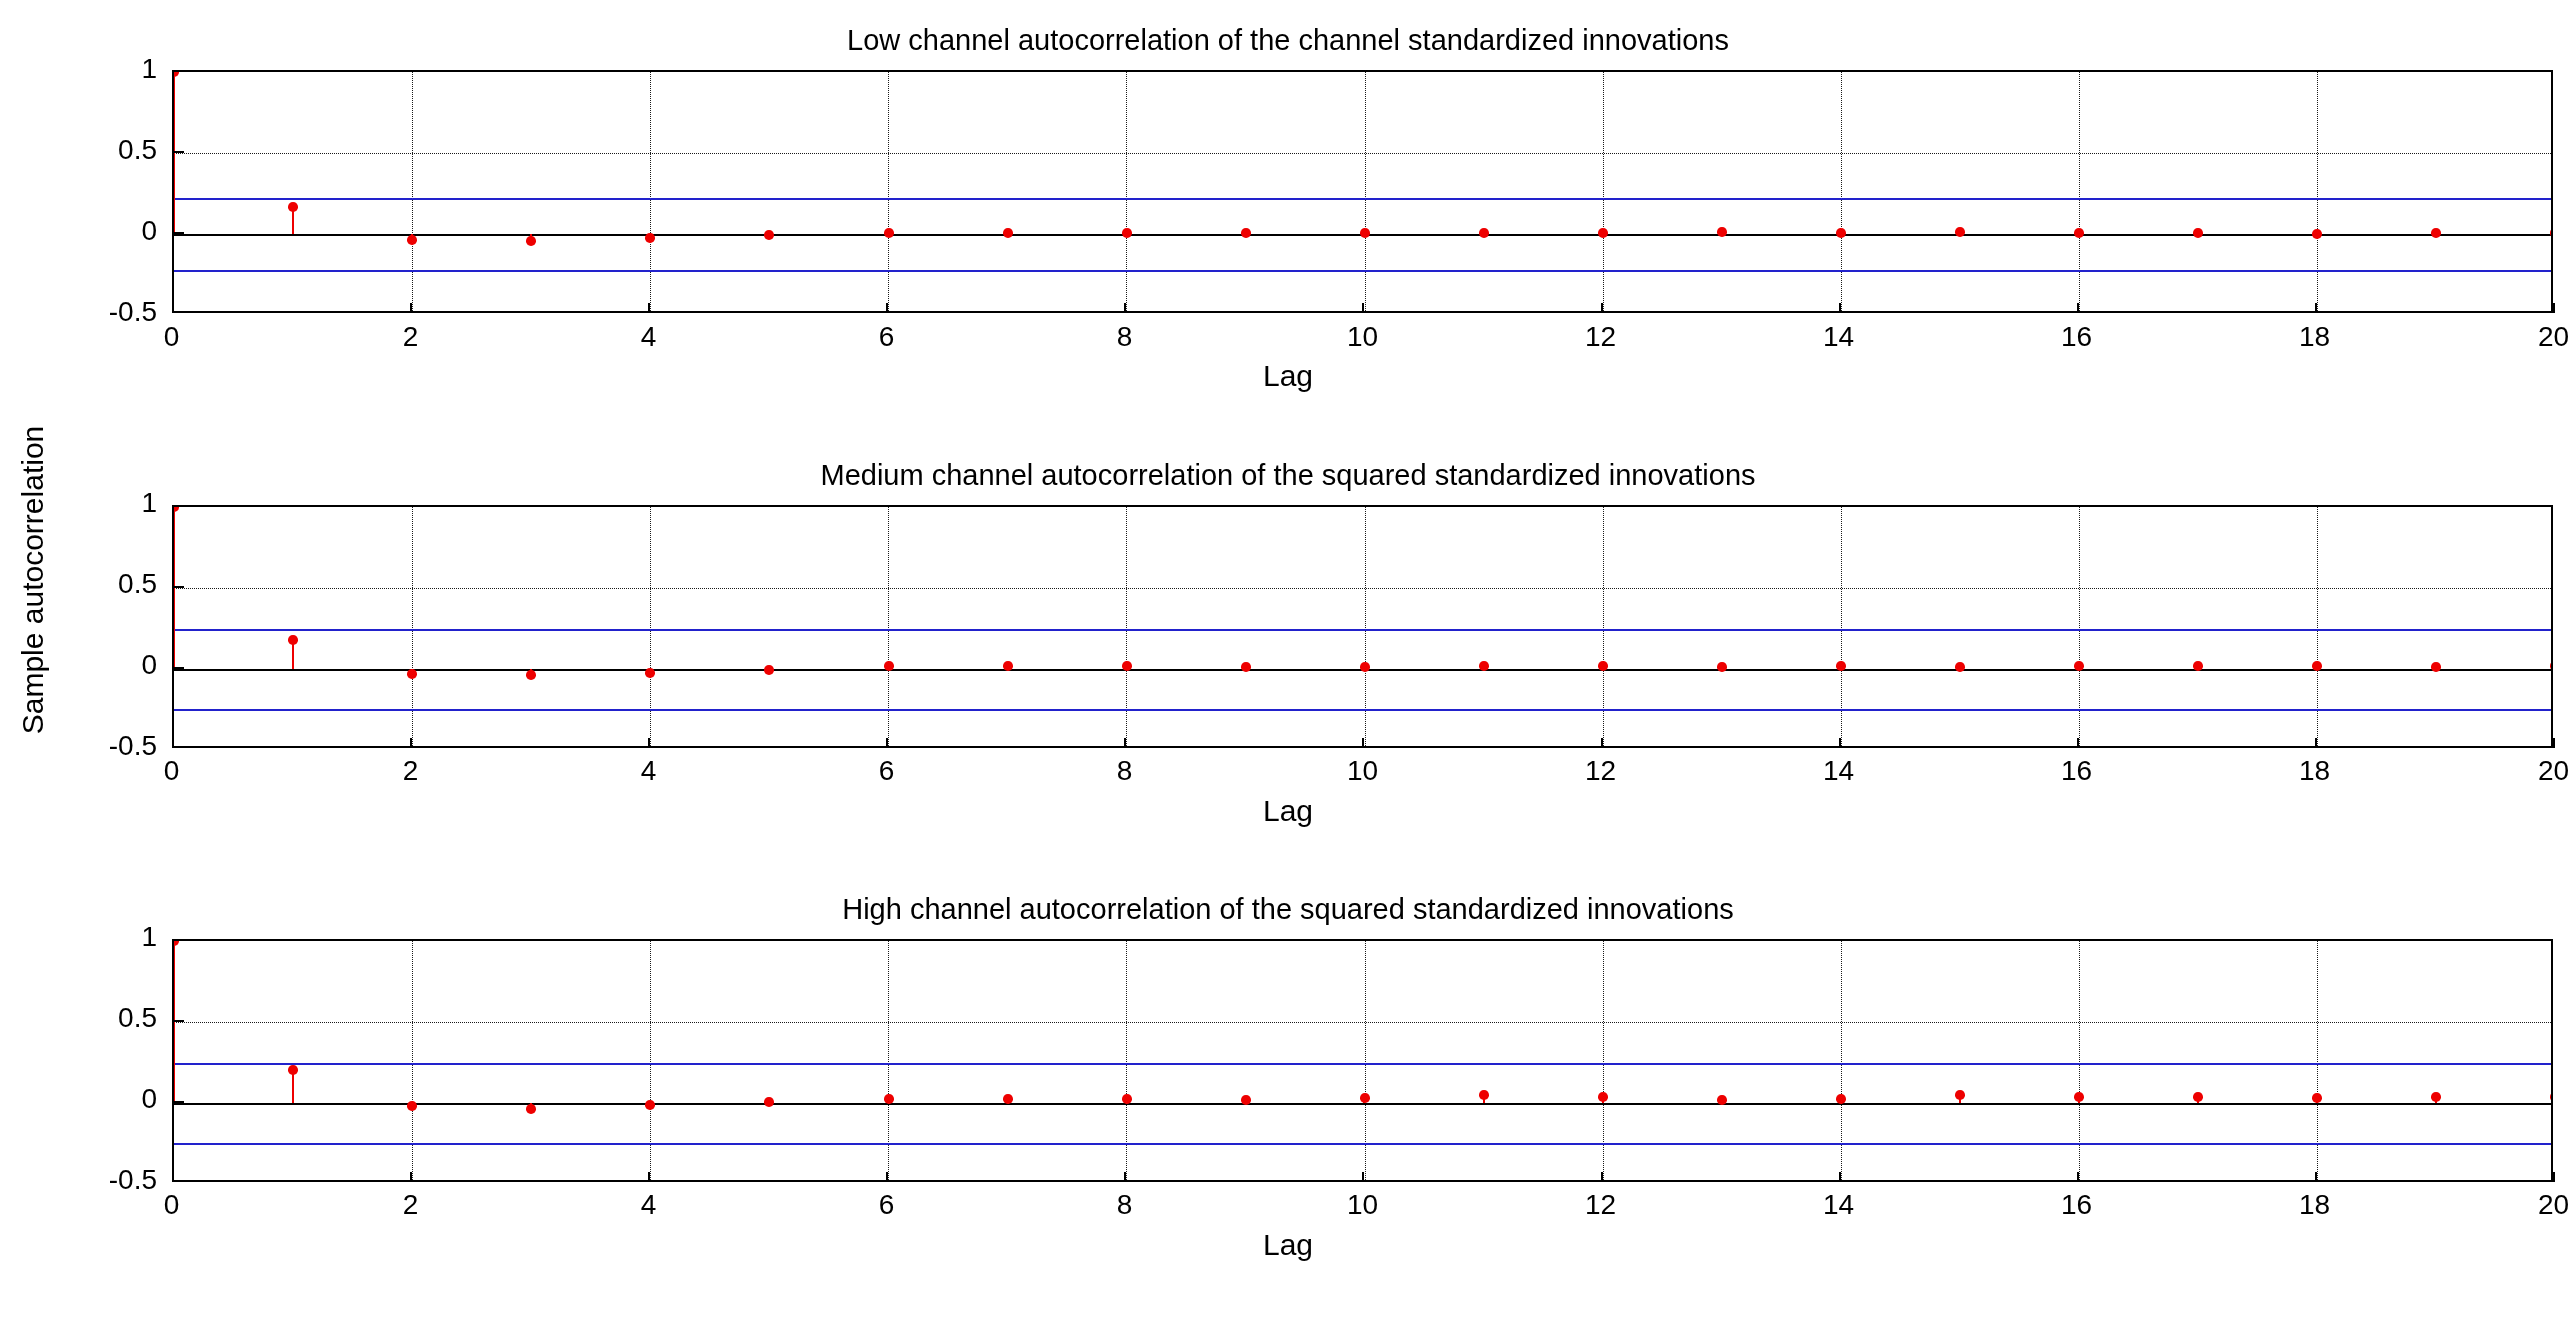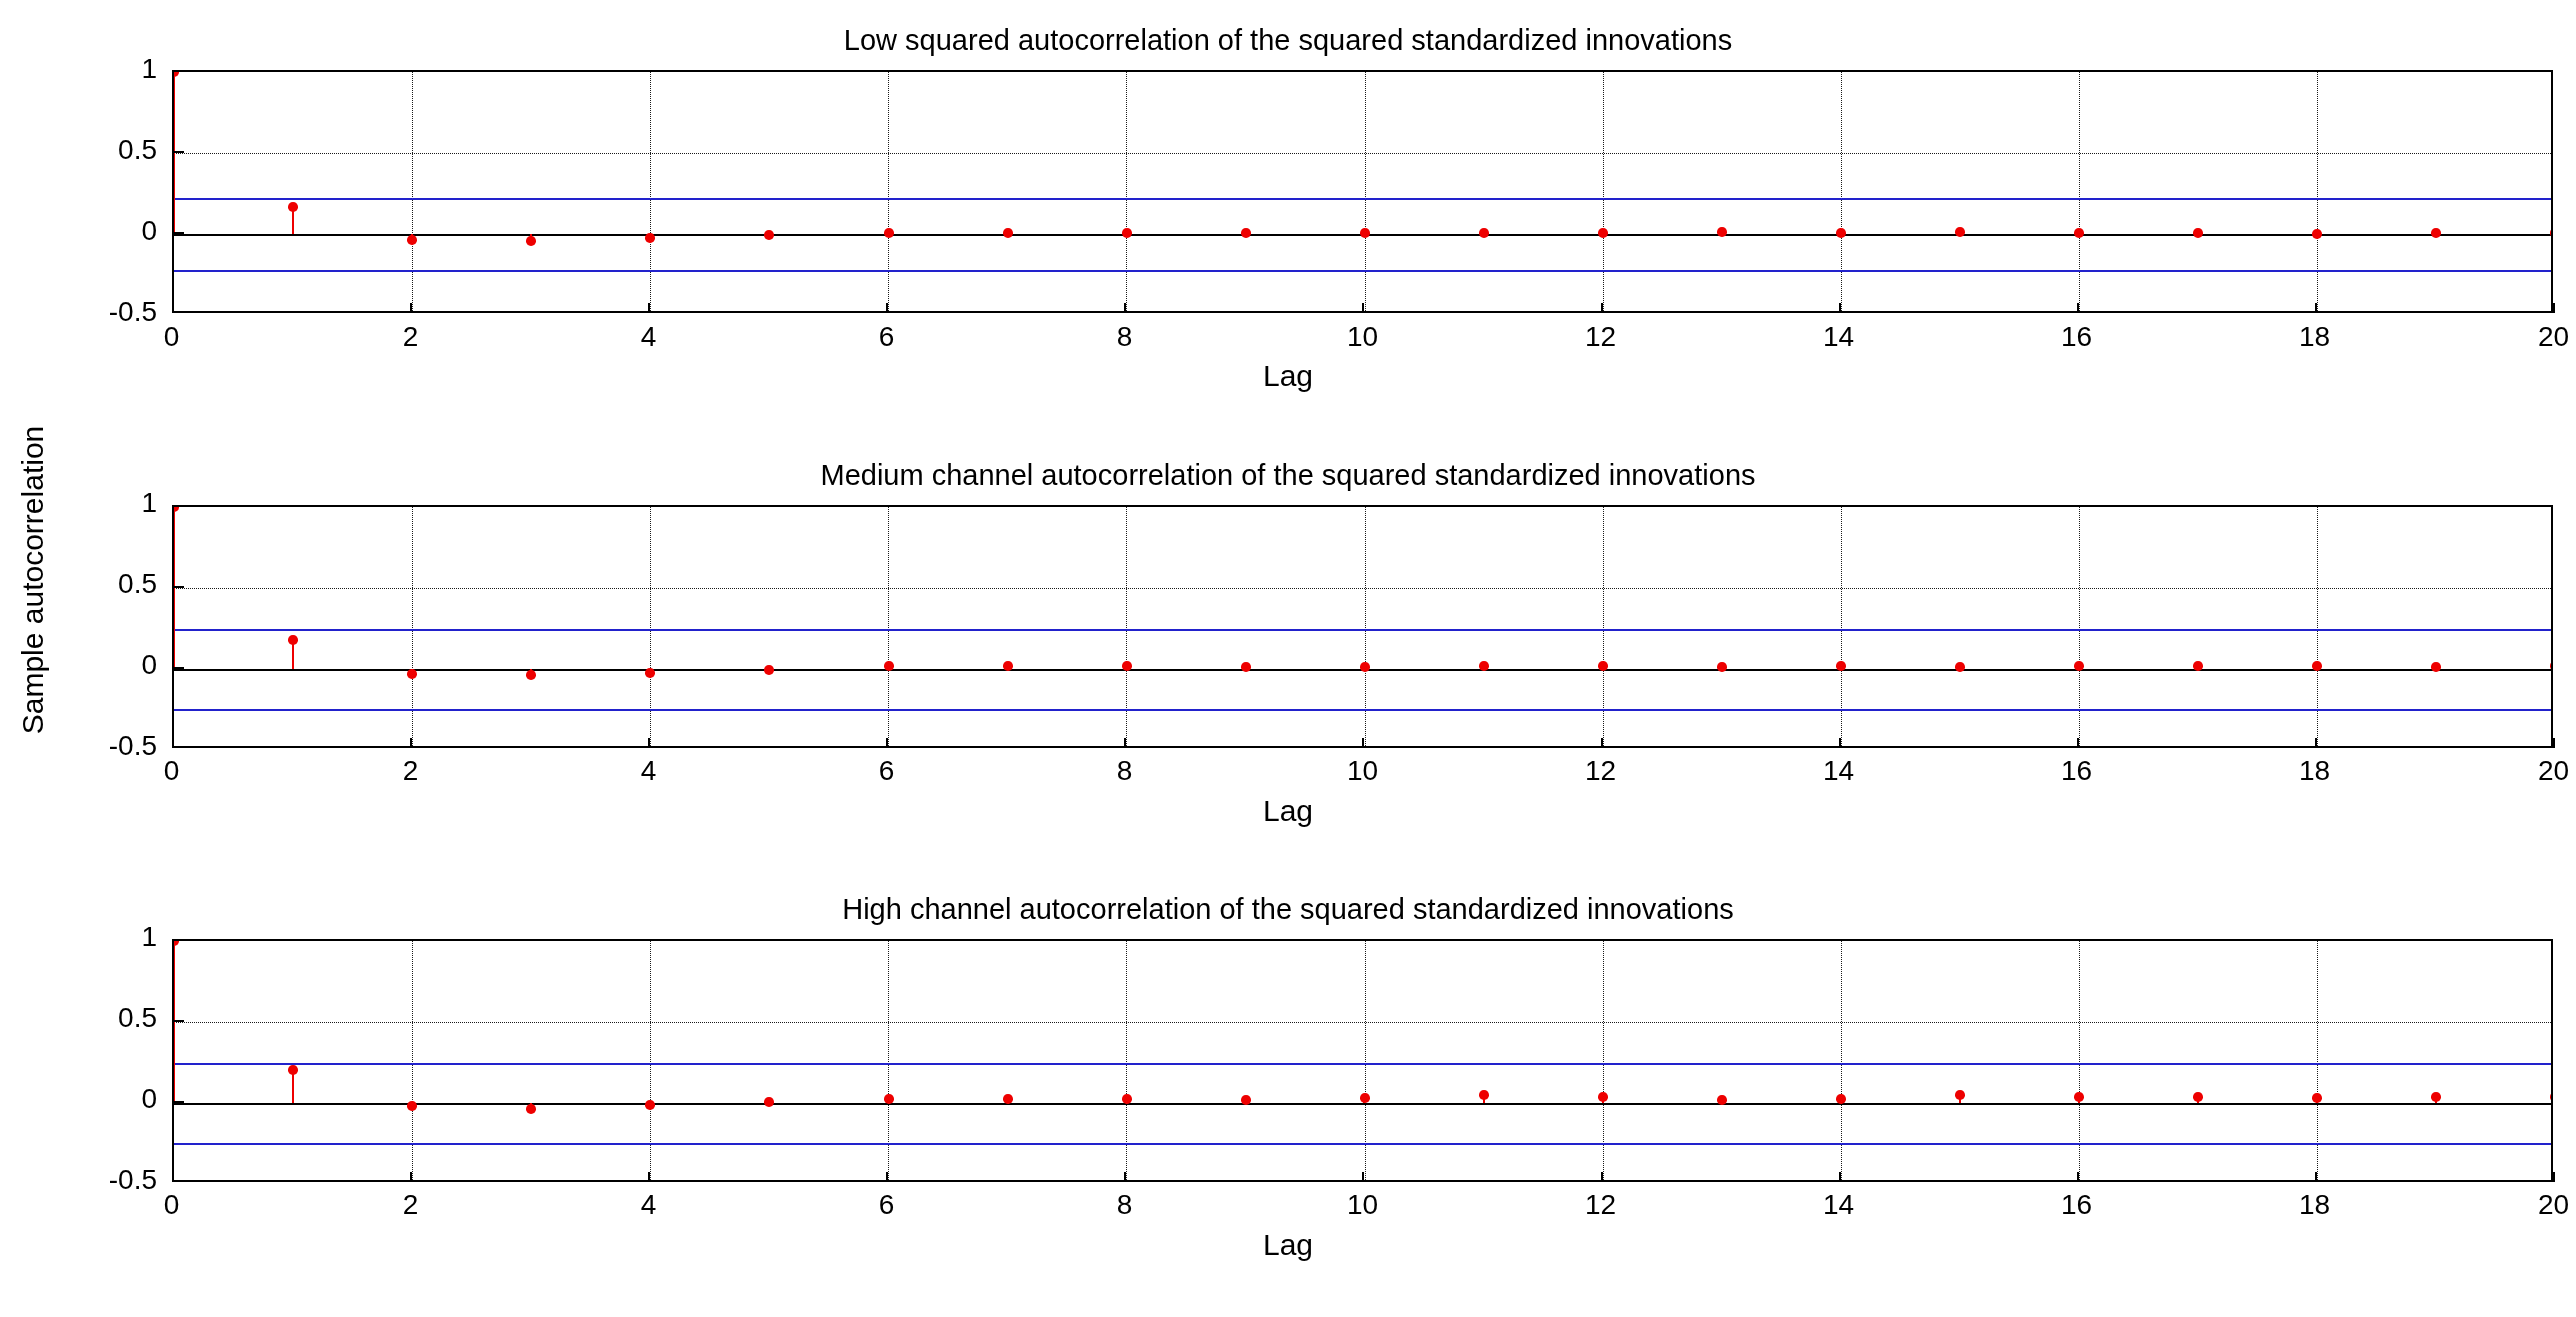--- a/index.html
+++ b/index.html
@@ -79,21 +79,21 @@
 </style>
 </head>
 <body>
 
 <div class="figure">
 
   <div class="ylabel-global">Sample autocorrelation</div>
 
   <div id="panels-root">
       <div class="panel" style="top: 0px;">
-        <div class="title" style="top: 24.4px;">Low squared autocorrelation of the squared standardized innovations</div>
+        <div class="title" style="top: 24.4px;">Low channel autocorrelation of the channel standardized innovations</div>
         <div class="axes" style="left: 172px; top: 70px; width: 2381px; height: 243px;">
           <div class="plotarea">
             <div class="vgrid" style="left: 238px;"></div>
             <div class="vgrid" style="left: 476px;"></div>
             <div class="vgrid" style="left: 714px;"></div>
             <div class="vgrid" style="left: 952px;"></div>
             <div class="vgrid" style="left: 1191px;"></div>
             <div class="vgrid" style="left: 1429px;"></div>
             <div class="vgrid" style="left: 1667px;"></div>
             <div class="vgrid" style="left: 1905px;"></div>

